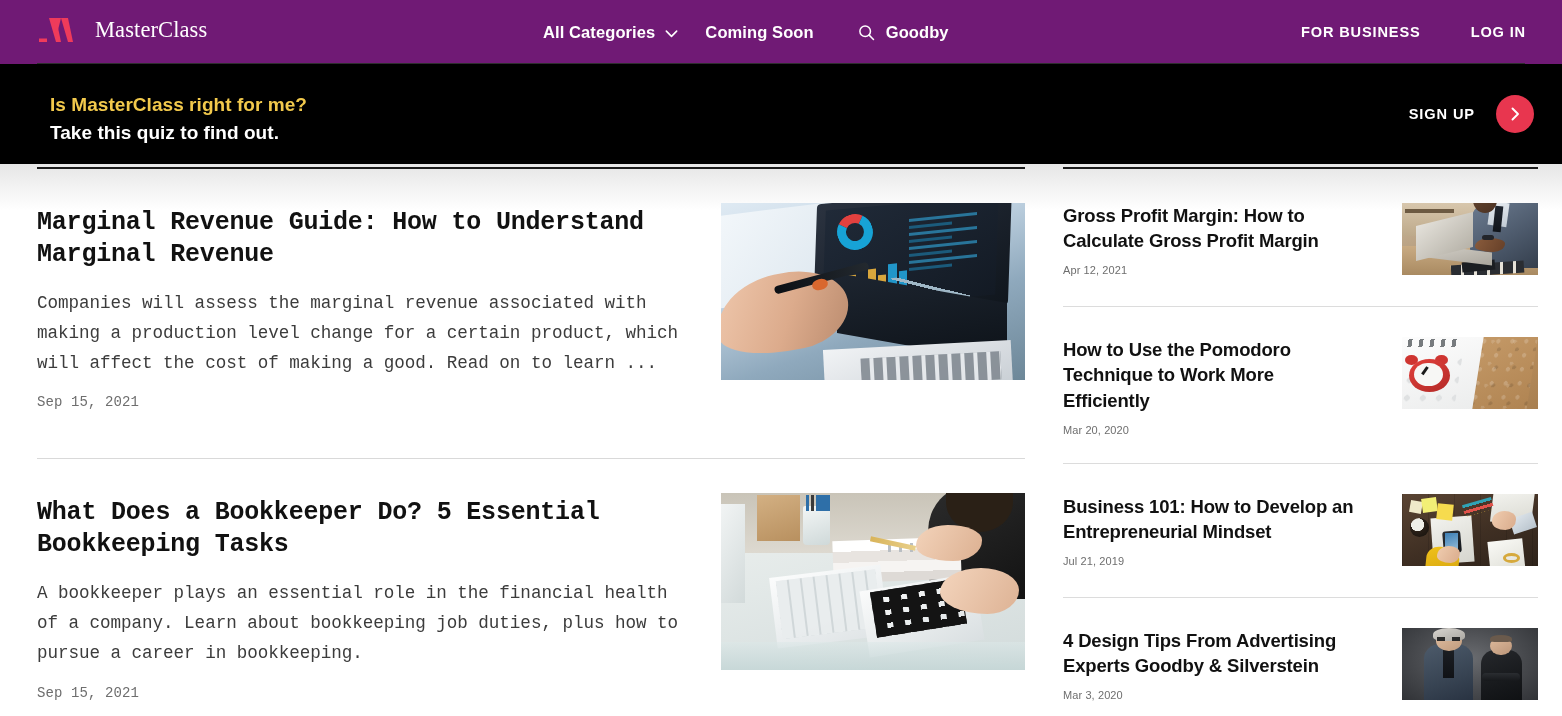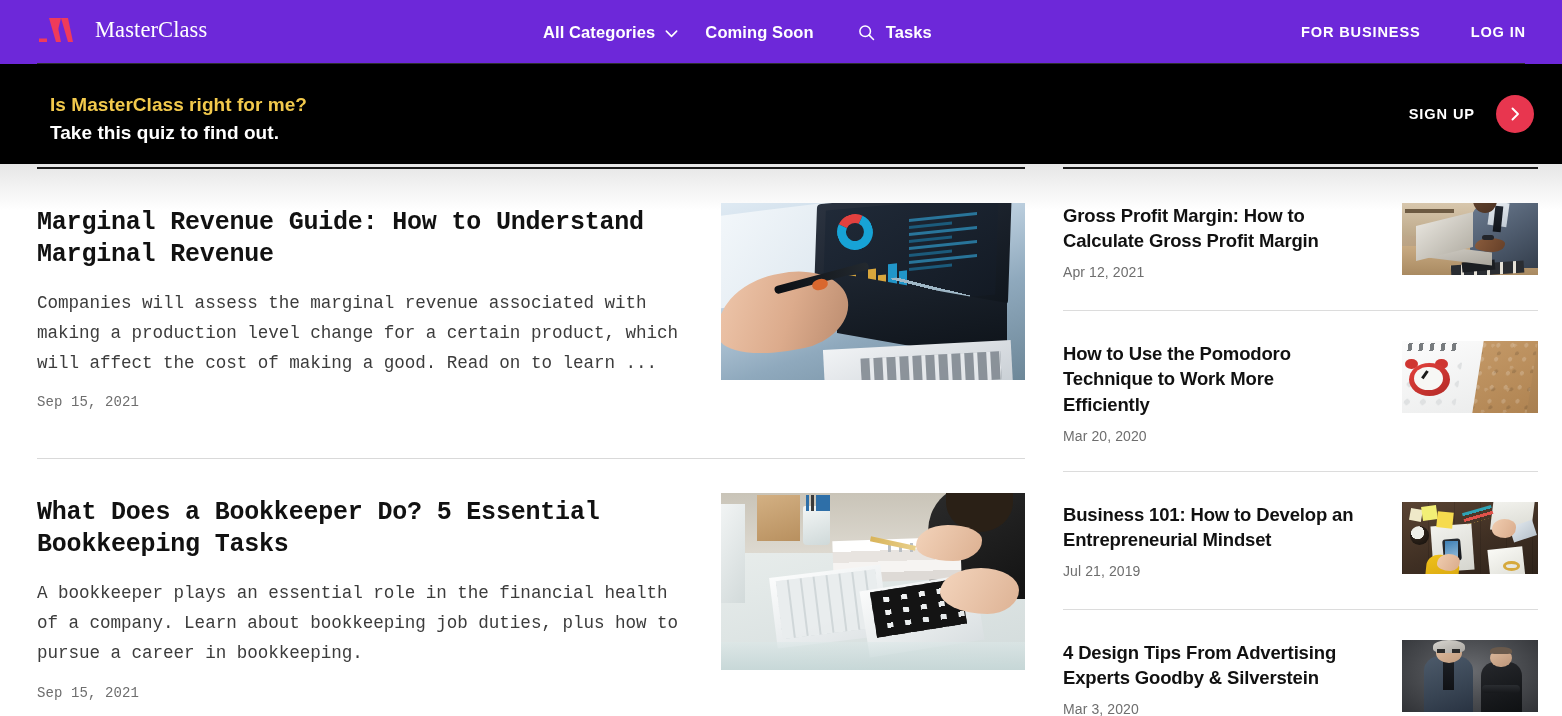--- a/index.html
+++ b/index.html
@@ -16,21 +16,21 @@
     background: #ffffff;
     color: #111111;
     -webkit-font-smoothing: antialiased;
   }
 
   
   .topbar {
     position: relative;
     width: 100%;
     height: 64px;
-    background: #6d28d9;
+    background: #701a75;
     display: flex;
     align-items: center;
   }
 
   .logo-wrap {
     position: absolute;
     left: 38px;
     top: 16px;
     display: flex;
     align-items: center;
@@ -298,21 +298,21 @@
 
   .side-title {
     font-size: 18.5px;
     font-weight: bold;
     line-height: 1.36;
     letter-spacing: -0.15px;
     color: #111111;
   }
 
   .side-date {
-    font-size: 14px;
+    font-size: 11px;
     color: #6e6e6e;
     letter-spacing: 0.1px;
     margin-top: 11px;
   }
 
   .side-thumb {
     width: 136px;
     height: 72px;
     flex: none;
     overflow: hidden;
@@ -539,21 +539,21 @@
     <span class="nav-gap-1"></span>
     <span class="nav-link">Coming Soon</span>
     <span class="nav-gap-2"></span>
     <span class="nav-link search-item">
       <span class="search-icon">
         <svg width="17" height="17" viewBox="0 0 18 18" xmlns="http://www.w3.org/2000/svg">
           <circle cx="7.6" cy="7.6" r="5.6" fill="none" stroke="#ffffff" stroke-width="1.6"></circle>
           <path d="M11.8 11.8 L16.4 16.4" stroke="#ffffff" stroke-width="1.6" stroke-linecap="round"></path>
         </svg>
       </span>
-      <span>Tasks</span>
+      <span>Goodby</span>
     </span>
   </nav>
 
   <div class="nav-right">
     <span class="nav-cap">FOR BUSINESS</span>
     <span class="nav-cap">LOG IN</span>
   </div>
 
   <div class="nav-rule"></div>
 </header>

